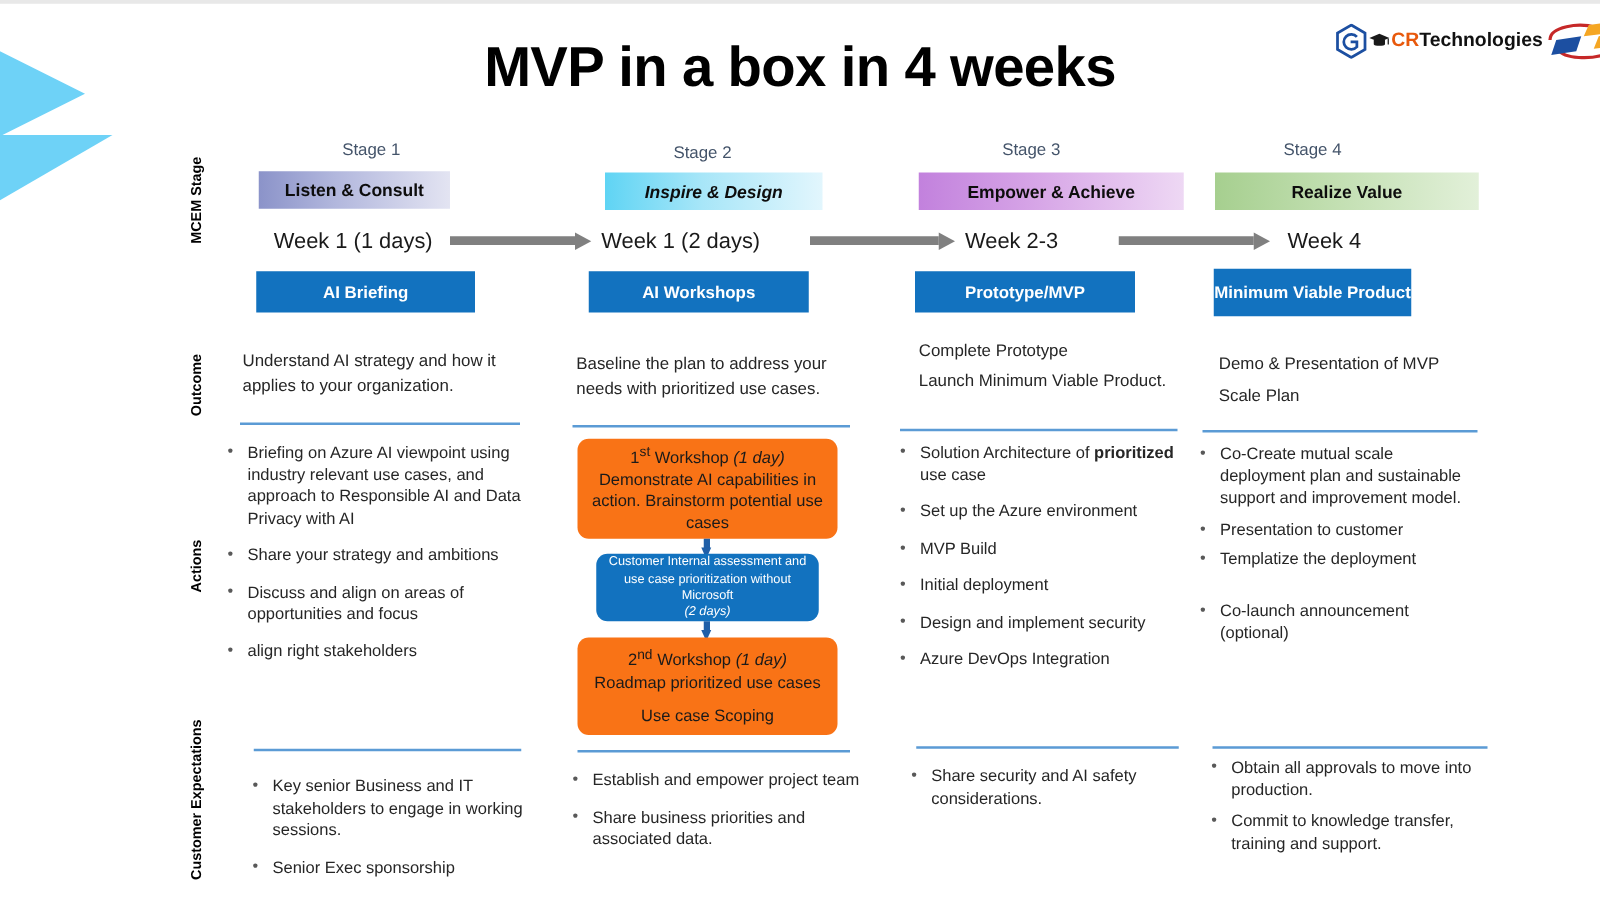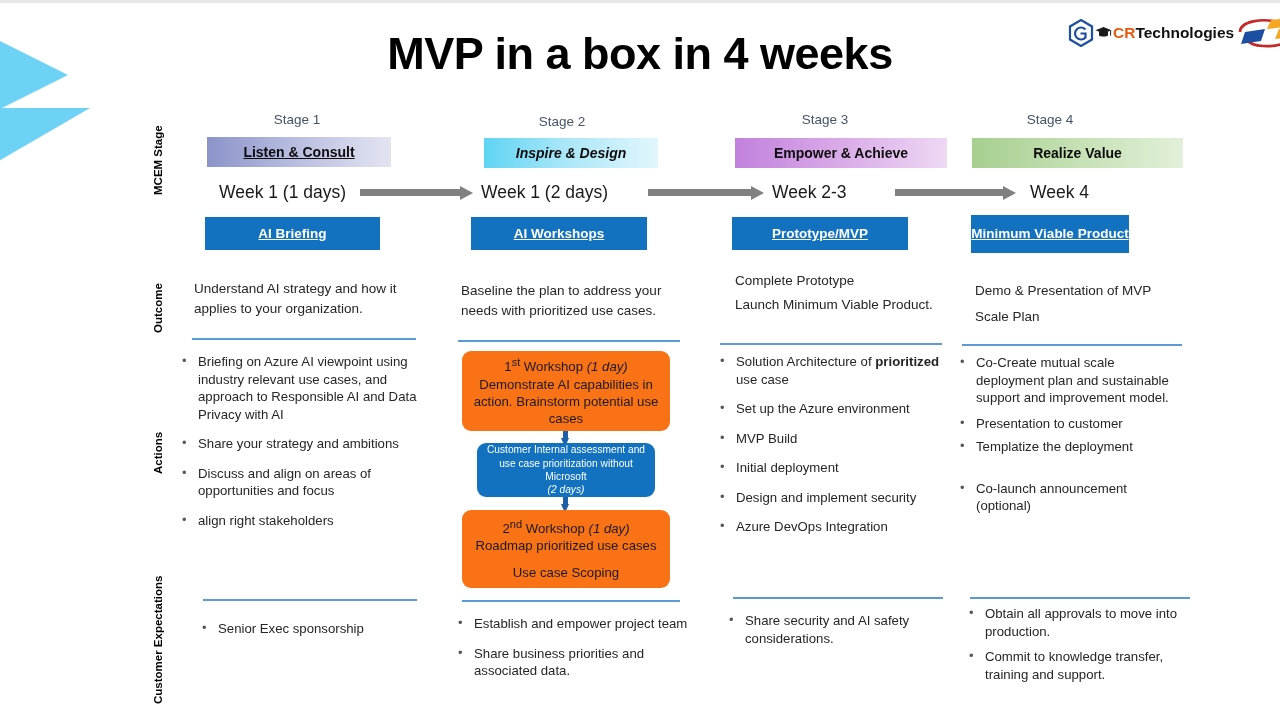--- a/index.html
+++ b/index.html
@@ -122,21 +122,20 @@
   }
 
   .blue-box {
     position:absolute;
     background:#1272bf;
     color:#ffffff;
     font-size: 13.5px; font-weight:bold;
     display:flex; align-items:center; justify-content:center;
     text-align:center;
     line-height:1.15;
-    text-decoration:underline;
   }
 
   
   .outcome {
     position:absolute;
     font-size: 13.5px; color:#262626; line-height:1.45;
   }
   .outcome p { margin: 0 0 2px 0; }
 
   .divider {
@@ -225,21 +224,21 @@
     </div>
 
   </div>
 
   <div class="side-label" style="top:120px;left:152px;height:80px;">MCEM Stage</div>
   <div class="side-label" style="top:272px;left:152px;height:72px;">Outcome</div>
   <div class="side-label" style="top:420px;left:152px;height:65px;">Actions</div>
   <div class="side-label" style="top:565px;left:152px;height:150px;">Customer Expectations</div>
 
   <div class="stage-caption" style="left:207px;top:112px;width:180px;">Stage 1</div>
-  <div class="stage-bar bar-1" style="left:207px;top:137px;width:184px;text-decoration:underline;">Listen &amp; Consult</div>
+  <div class="stage-bar bar-1" style="left:207px;top:137px;width:153px;">Listen &amp; Consult</div>
   <div class="week-label" style="left:219px;top:182px;">Week 1 (1 days)</div>
   <div class="arrow" style="left:360px;top:186px;width:115px;">
     <div class="shaft" style="width:100px;"></div>
     <div class="head" style="left:100px;top:-0.5px;"></div>
   </div>
   <div class="blue-box" style="left:205px;top:217px;width:175px;height:33px;">AI Briefing</div>
 
   <div class="outcome" style="left:194px;top:279px;width:225px;">
     <p>Understand AI strategy and how it applies to your organization.</p>
   </div>
@@ -250,20 +249,21 @@
       <li>Briefing on Azure AI viewpoint using industry relevant use cases, and approach to Responsible AI and Data Privacy with AI</li>
       <li>Share your strategy and ambitions</li>
       <li>Discuss and align on areas of opportunities and focus</li>
       <li>align right stakeholders</li>
     </ul>
   </div>
 
   <div class="divider" style="left:203px;top:599px;width:214px;"></div>
   <div class="bullets-block" style="left:200px;top:620px;width:235px;">
     <ul class="bullets">
+      <li>Key senior Business and IT stakeholders to engage in working sessions.</li>
       <li>Senior Exec sponsorship</li>
     </ul>
   </div>
 
   <div class="stage-caption" style="left:472px;top:114px;width:180px;">Stage 2</div>
   <div class="stage-bar bar-2" style="left:484px;top:138px;width:174px;font-style:italic;">Inspire &amp; Design</div>
   <div class="week-label" style="left:481px;top:182px;">Week 1 (2 days)</div>
   <div class="arrow" style="left:648px;top:186px;width:118px;">
     <div class="shaft" style="width:103px;"></div>
     <div class="head" style="left:103px;top:-0.5px;"></div>

